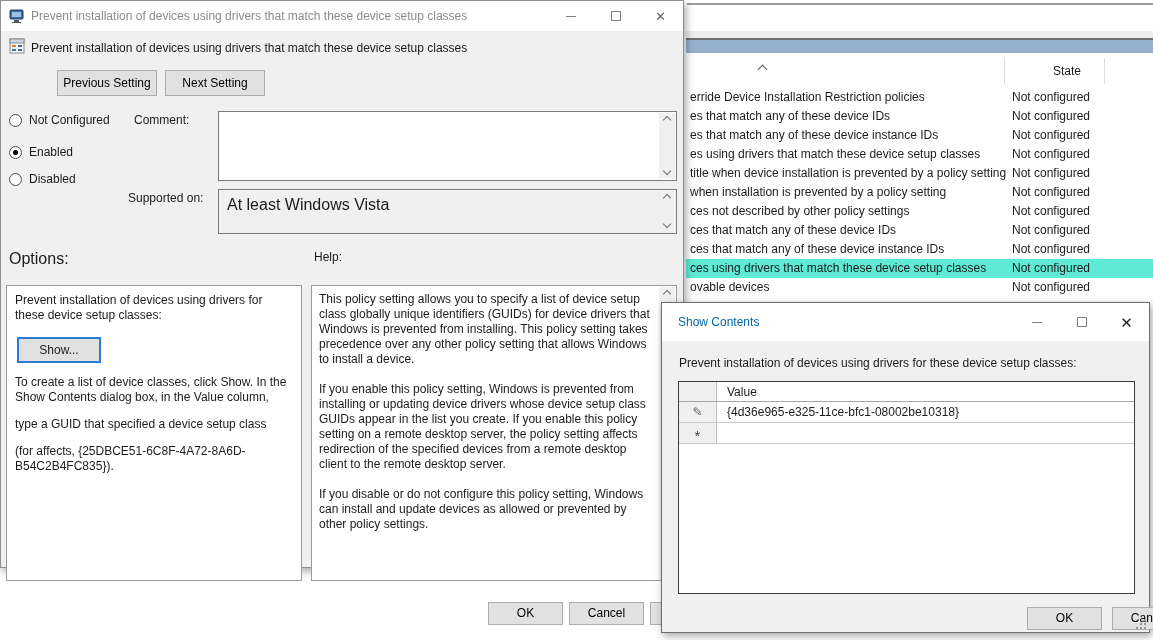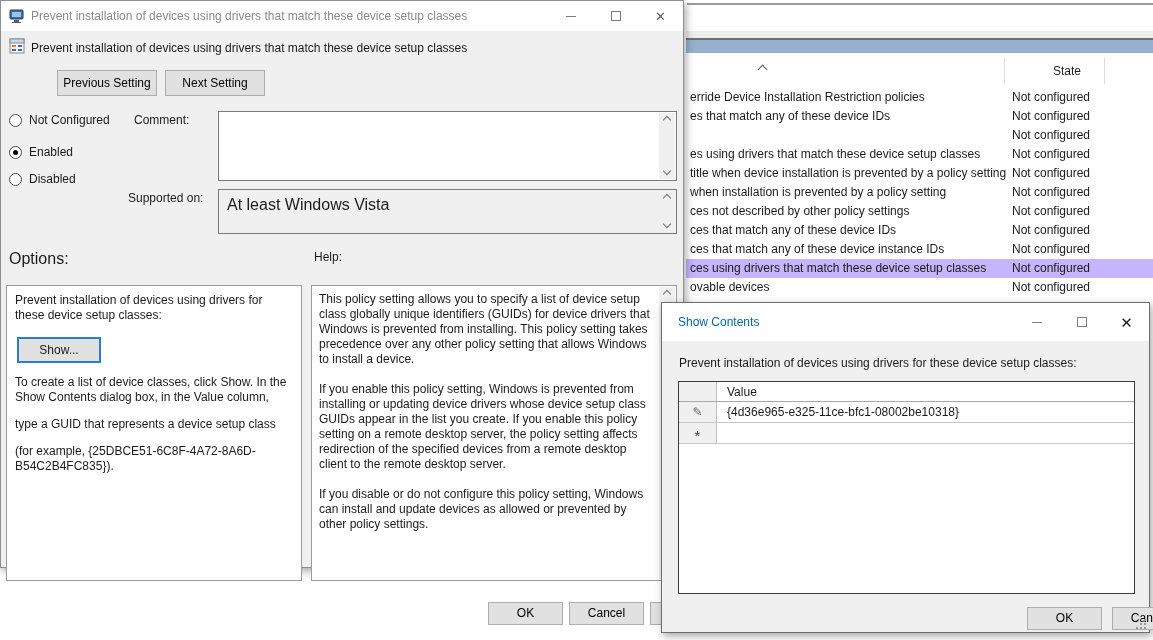--- a/index.html
+++ b/index.html
@@ -11,21 +11,21 @@
   .bg-topline   { position:absolute; left:687px; right:0; top:3px; height:2px; background:#9b9b9b; }
   .bg-grayband  { position:absolute; left:686px; right:0; top:31px; height:7px; background:#ededed; }
   .bg-darkline  { position:absolute; left:686px; right:0; top:38px; height:2px; background:#6f6f6f; }
   .bg-blueband  { position:absolute; left:686px; right:0; top:40px; height:13px; }
   .bg-colsep    { position:absolute; top:58px; width:1px; height:26px; background:#dcdcdc; }
   .bg-state-hdr { position:absolute; top:64px; left:1030px; width:74px; text-align:center; font-size:12px; }
   .sort-chevron { position:absolute; left:758px; top:64px; width:9px; height:9px; }
   .sort-chevron::before { content:""; position:absolute; left:1px; top:2px; width:6px; height:6px;
                           border-left:1px solid #5a5a5a; border-top:1px solid #5a5a5a; transform:rotate(45deg); }
   .bgrow { position:absolute; left:686px; right:0; height:19px; line-height:19px; font-size:12px; }
-  .bgrow[data-hl="true"] { background:#c4b5fd; }
+  .bgrow[data-hl="true"] { background:#5eead4; }
   .bgrow-name  { position:absolute; left:4px;  white-space:nowrap; }
   .bgrow-state { position:absolute; left:326px; white-space:nowrap; }
 
   
   .dialog { position:absolute; background:#f0f0f0; border:1px solid #8f8f8f; box-shadow:2px 3px 8px rgba(0,0,0,.35); }
   .titlebar { position:absolute; left:0; right:0; top:0; background:#ffffff; display:flex; align-items:center; }
   .title-text { font-size:12px; white-space:nowrap; overflow:hidden; }
   .winbtns { position:absolute; right:0; top:0; bottom:0; display:flex; }
   .winbtn { width:45px; height:100%; display:flex; align-items:center; justify-content:center; }
   .glyph-min { width:10px; height:1px; background:#7f7f7f; }
@@ -121,20 +121,21 @@
 
     <div class="bgrow" style="top:88px" data-hl="false">
         <span class="bgrow-name">erride Device Installation Restriction policies</span>
         <span class="bgrow-state">Not configured</span>
       </div>
     <div class="bgrow" style="top:107px" data-hl="false">
         <span class="bgrow-name">es that match any of these device IDs</span>
         <span class="bgrow-state">Not configured</span>
       </div>
     <div class="bgrow" style="top:126px" data-hl="false">
+        <span class="bgrow-name">es that match any of these device instance IDs</span>
         <span class="bgrow-state">Not configured</span>
       </div>
     <div class="bgrow" style="top:145px" data-hl="false">
         <span class="bgrow-name">es using drivers that match these device setup classes</span>
         <span class="bgrow-state">Not configured</span>
       </div>
     <div class="bgrow" style="top:164px" data-hl="false">
         <span class="bgrow-name">title when device installation is prevented by a policy setting</span>
         <span class="bgrow-state">Not configured</span>
       </div>
@@ -233,22 +234,22 @@
     </div>
 
     <span class="md-options-label">Options:</span>
     <span class="md-help-label">Help:</span>
 
     <div class="md-options-panel">
       <div class="opt-body">
         <div class="opt-para">Prevent installation of devices using drivers for these device setup classes:</div>
         <div class="show-btn">Show...</div>
         <div class="opt-para">To create a list of device classes, click Show. In the Show Contents dialog box, in the Value column,</div>
-        <div class="opt-para">type a GUID that represents a device setup class</div>
-        <div class="opt-para">(for example, {25DBCE51-6C8F-4A72-8A6D-B54C2B4FC835}).</div>
+        <div class="opt-para">type a GUID that specified a device setup class</div>
+        <div class="opt-para">(for affects, {25DBCE51-6C8F-4A72-8A6D-B54C2B4FC835}).</div>
       </div>
     </div>
 
     <div class="md-help-panel">
       <div class="help-body">
         <div class="help-para">This policy setting allows you to specify a list of device setup class globally unique identifiers (GUIDs) for device drivers that Windows is prevented from installing. This policy setting takes precedence over any other policy setting that allows Windows to install a device.</div>
         <div class="help-para">If you enable this policy setting, Windows is prevented from installing or updating device drivers whose device setup class GUIDs appear in the list you create. If you enable this policy setting on a remote desktop server, the policy setting affects redirection of the specified devices from a remote desktop client to the remote desktop server.</div>
         <div class="help-para">If you disable or do not configure this policy setting, Windows can install and update devices as allowed or prevented by other policy settings.</div>
       </div>
       <div class="vtrack" style="width:16px;">

